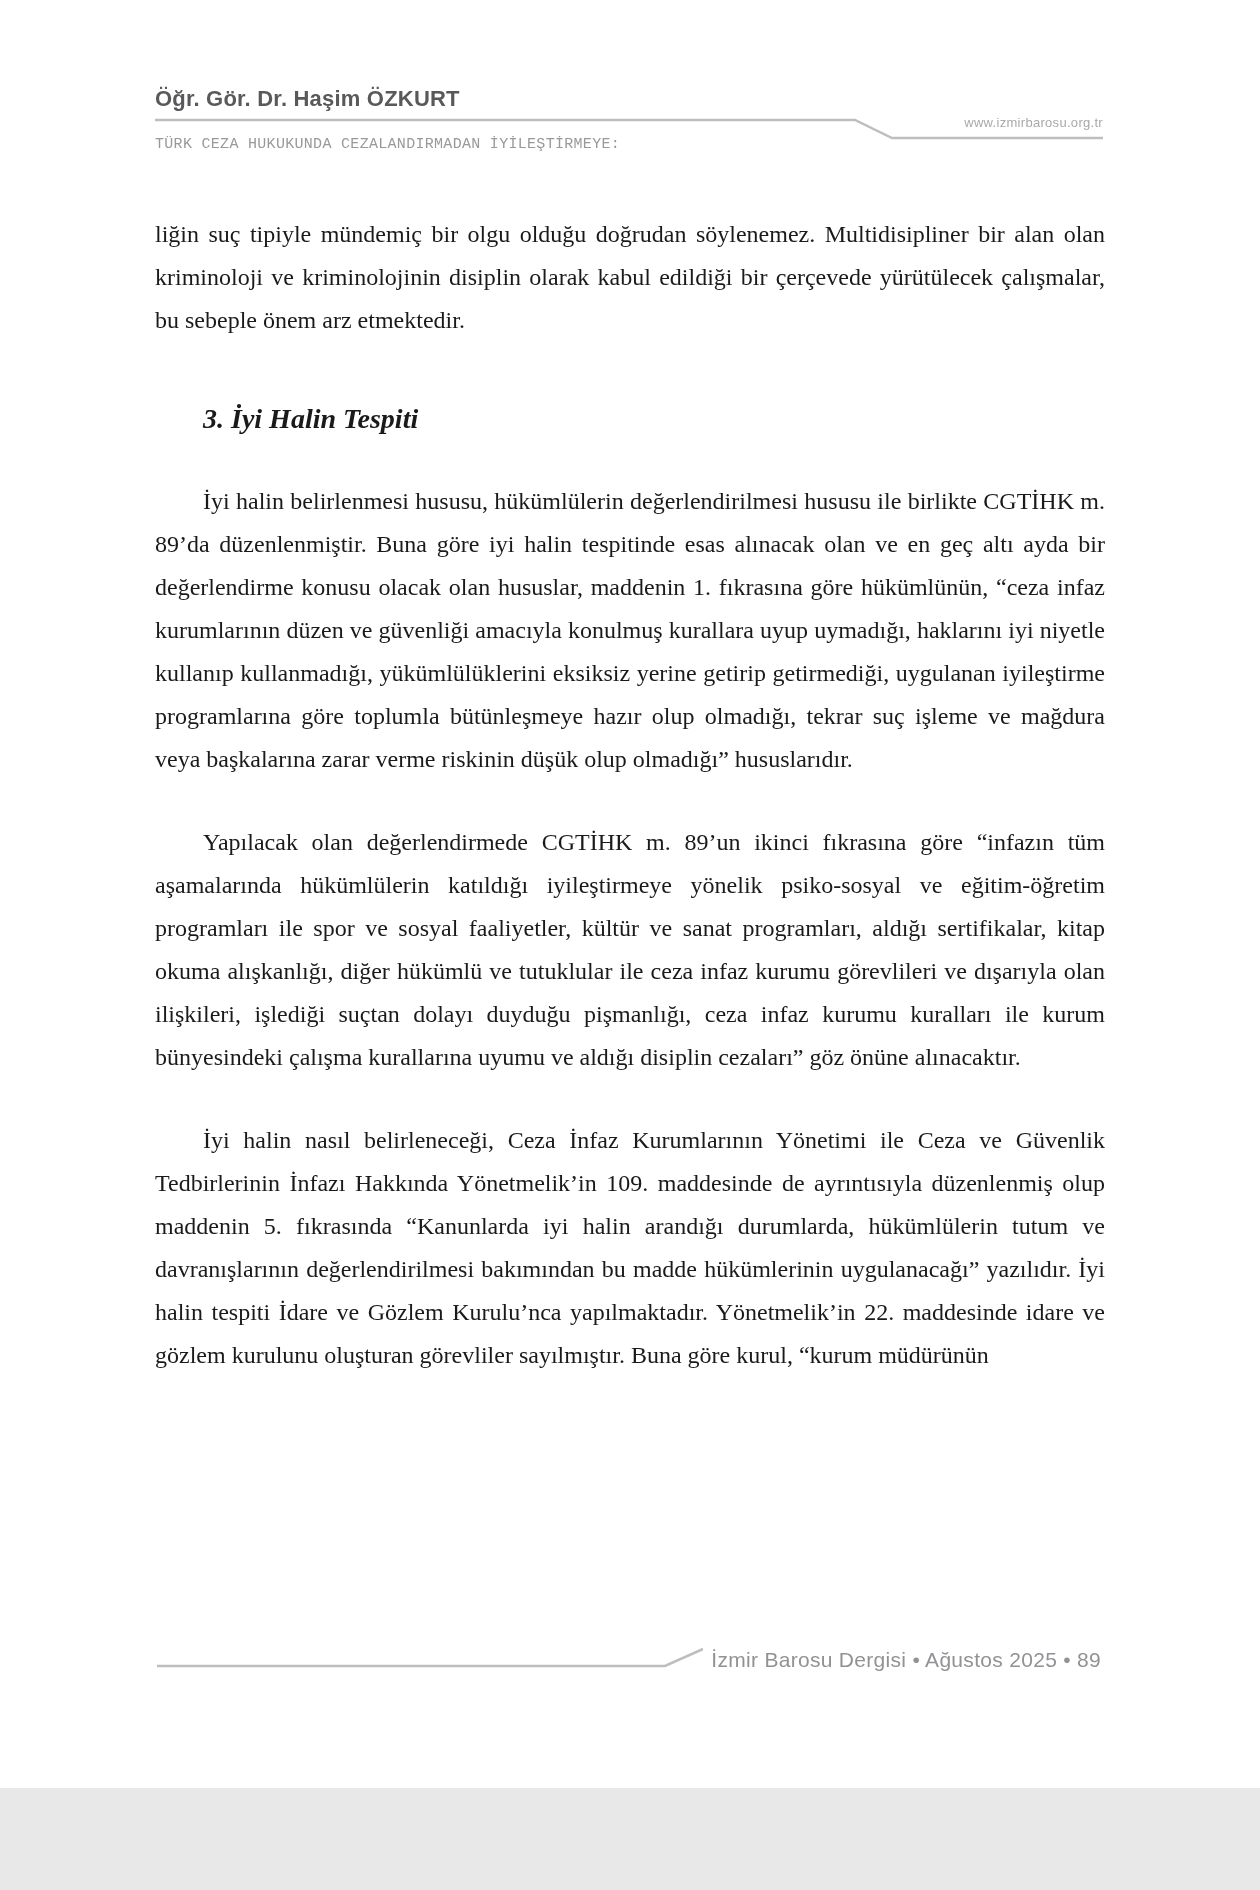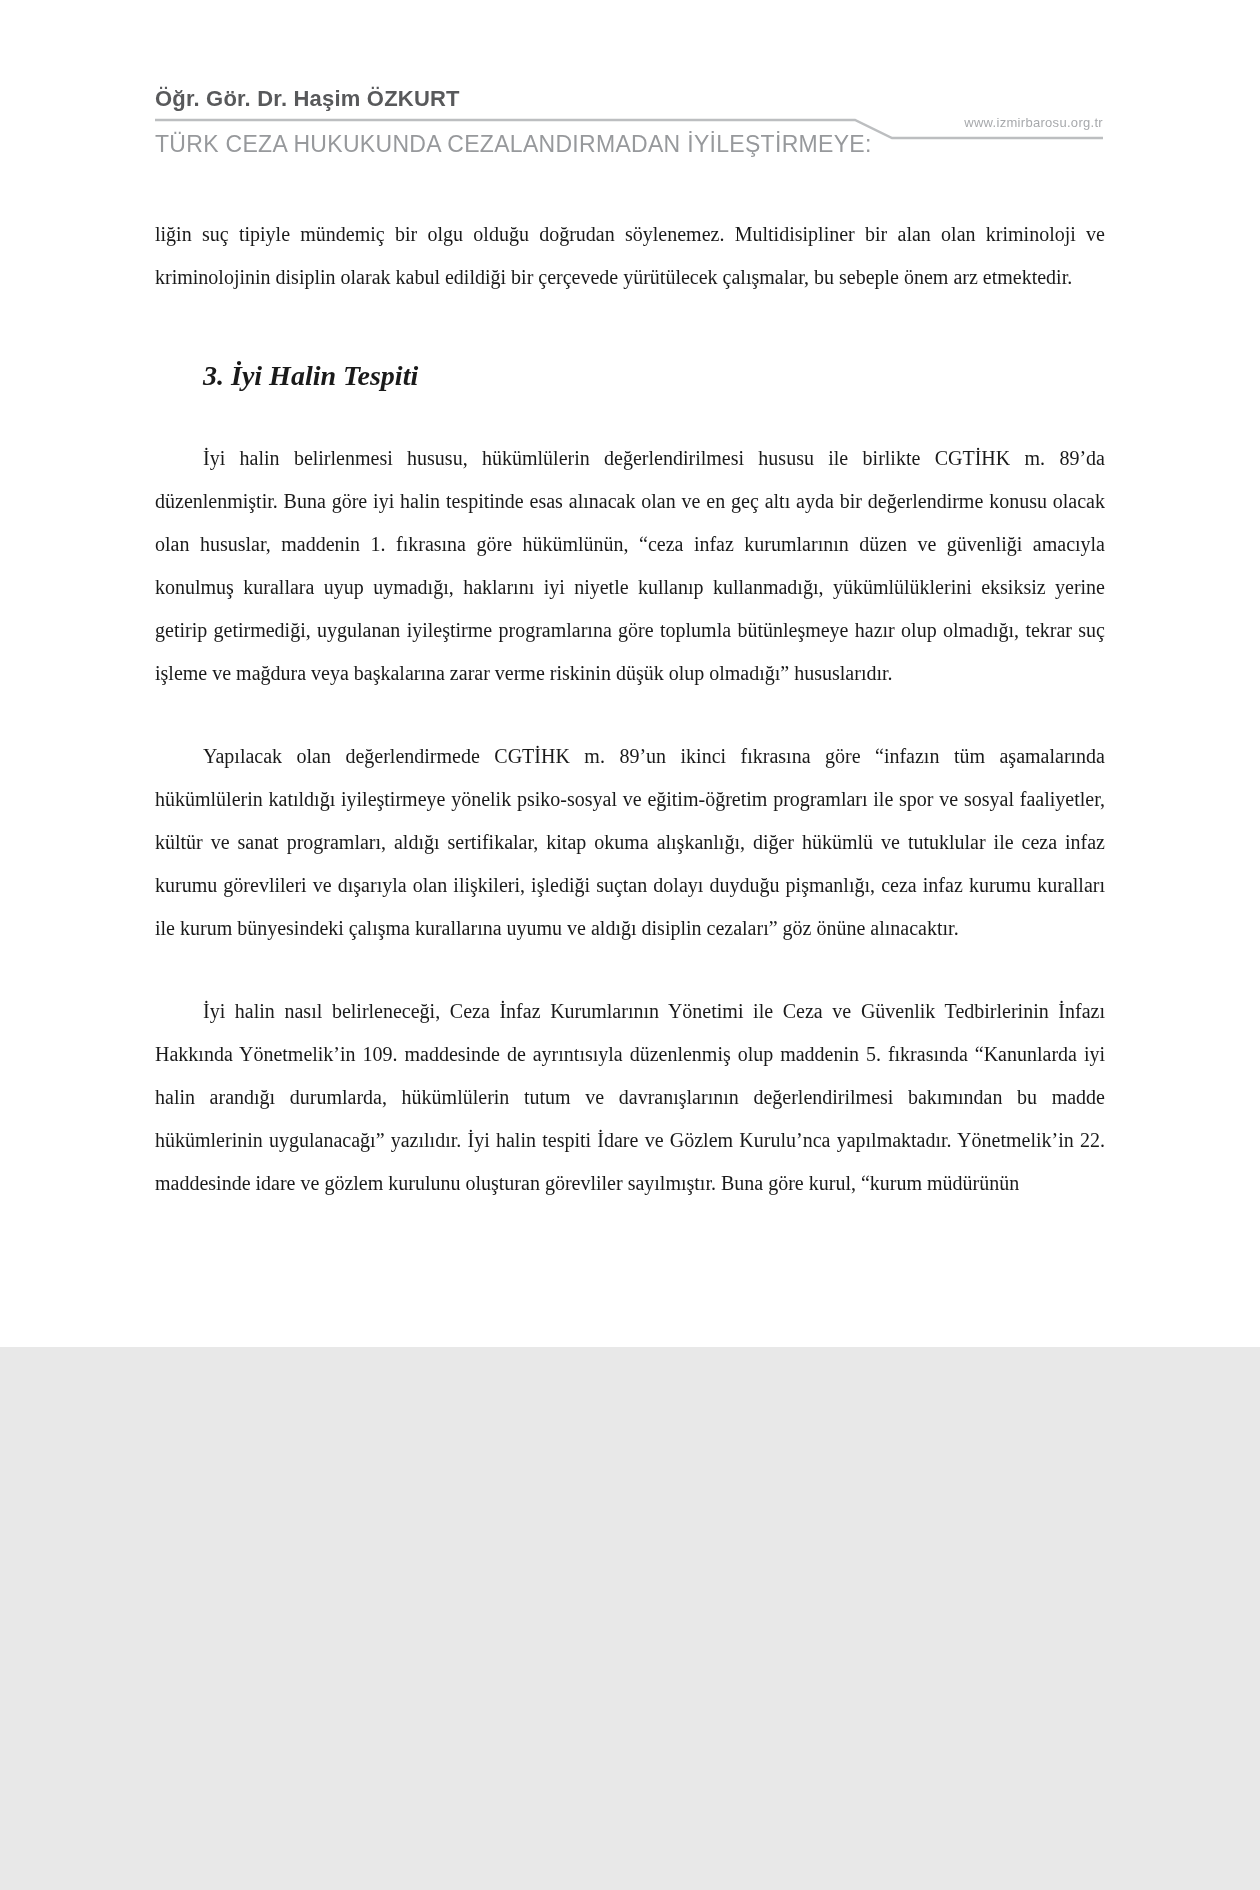--- a/index.html
+++ b/index.html
@@ -1,20 +1,20 @@
 <!DOCTYPE html>
 <html lang="tr"><head>
 <meta charset="utf-8">
 <style>
   * { margin: 0; padding: 0; box-sizing: border-box; }
   html, body { background: #e8e8e8; }
   .page {
     position: relative;
     width: 1260px;
-    height: 1347px;
+    height: 1788px;
     background: #ffffff;
     margin: 0 auto;
     overflow: hidden;
     font-family: "Liberation Serif", "DejaVu Serif", serif;
     padding-left: 28px;
   }
   .content {
     position: absolute;
     left: 155px;
     width: 950px;
@@ -38,32 +38,32 @@
     right: 2px;
     top: -2px;
     font-family: "Liberation Sans", "DejaVu Sans", sans-serif;
     font-size: 13px;
     line-height: 22px;
     color: #a7a9ac;
     letter-spacing: 0.3px;
   }
   .article-title {
     margin-top: -16px;
-    font-family: Liberation Sans, sans-serif;
-    font-size: 23px;
+    font-family: Liberation Mono, monospace;
+    font-size: 15px;
     line-height: 33px;
     color: #97999c;
     letter-spacing: 0.3px;
     max-width: 900px;
   }
 
   
   .main { margin-top: 52px; }
   .para {
-    font-size: 20px;
+    font-size: 24px;
     line-height: 43px;
     color: #1a1a1a;
     text-align: justify;
     margin-bottom: 40px;
   }
   .para.indent { text-indent: 48px; font-family: Liberation Serif, serif; }
   .section-heading {
     font-size: 28px;
     line-height: 34px;
     font-weight: bold;

